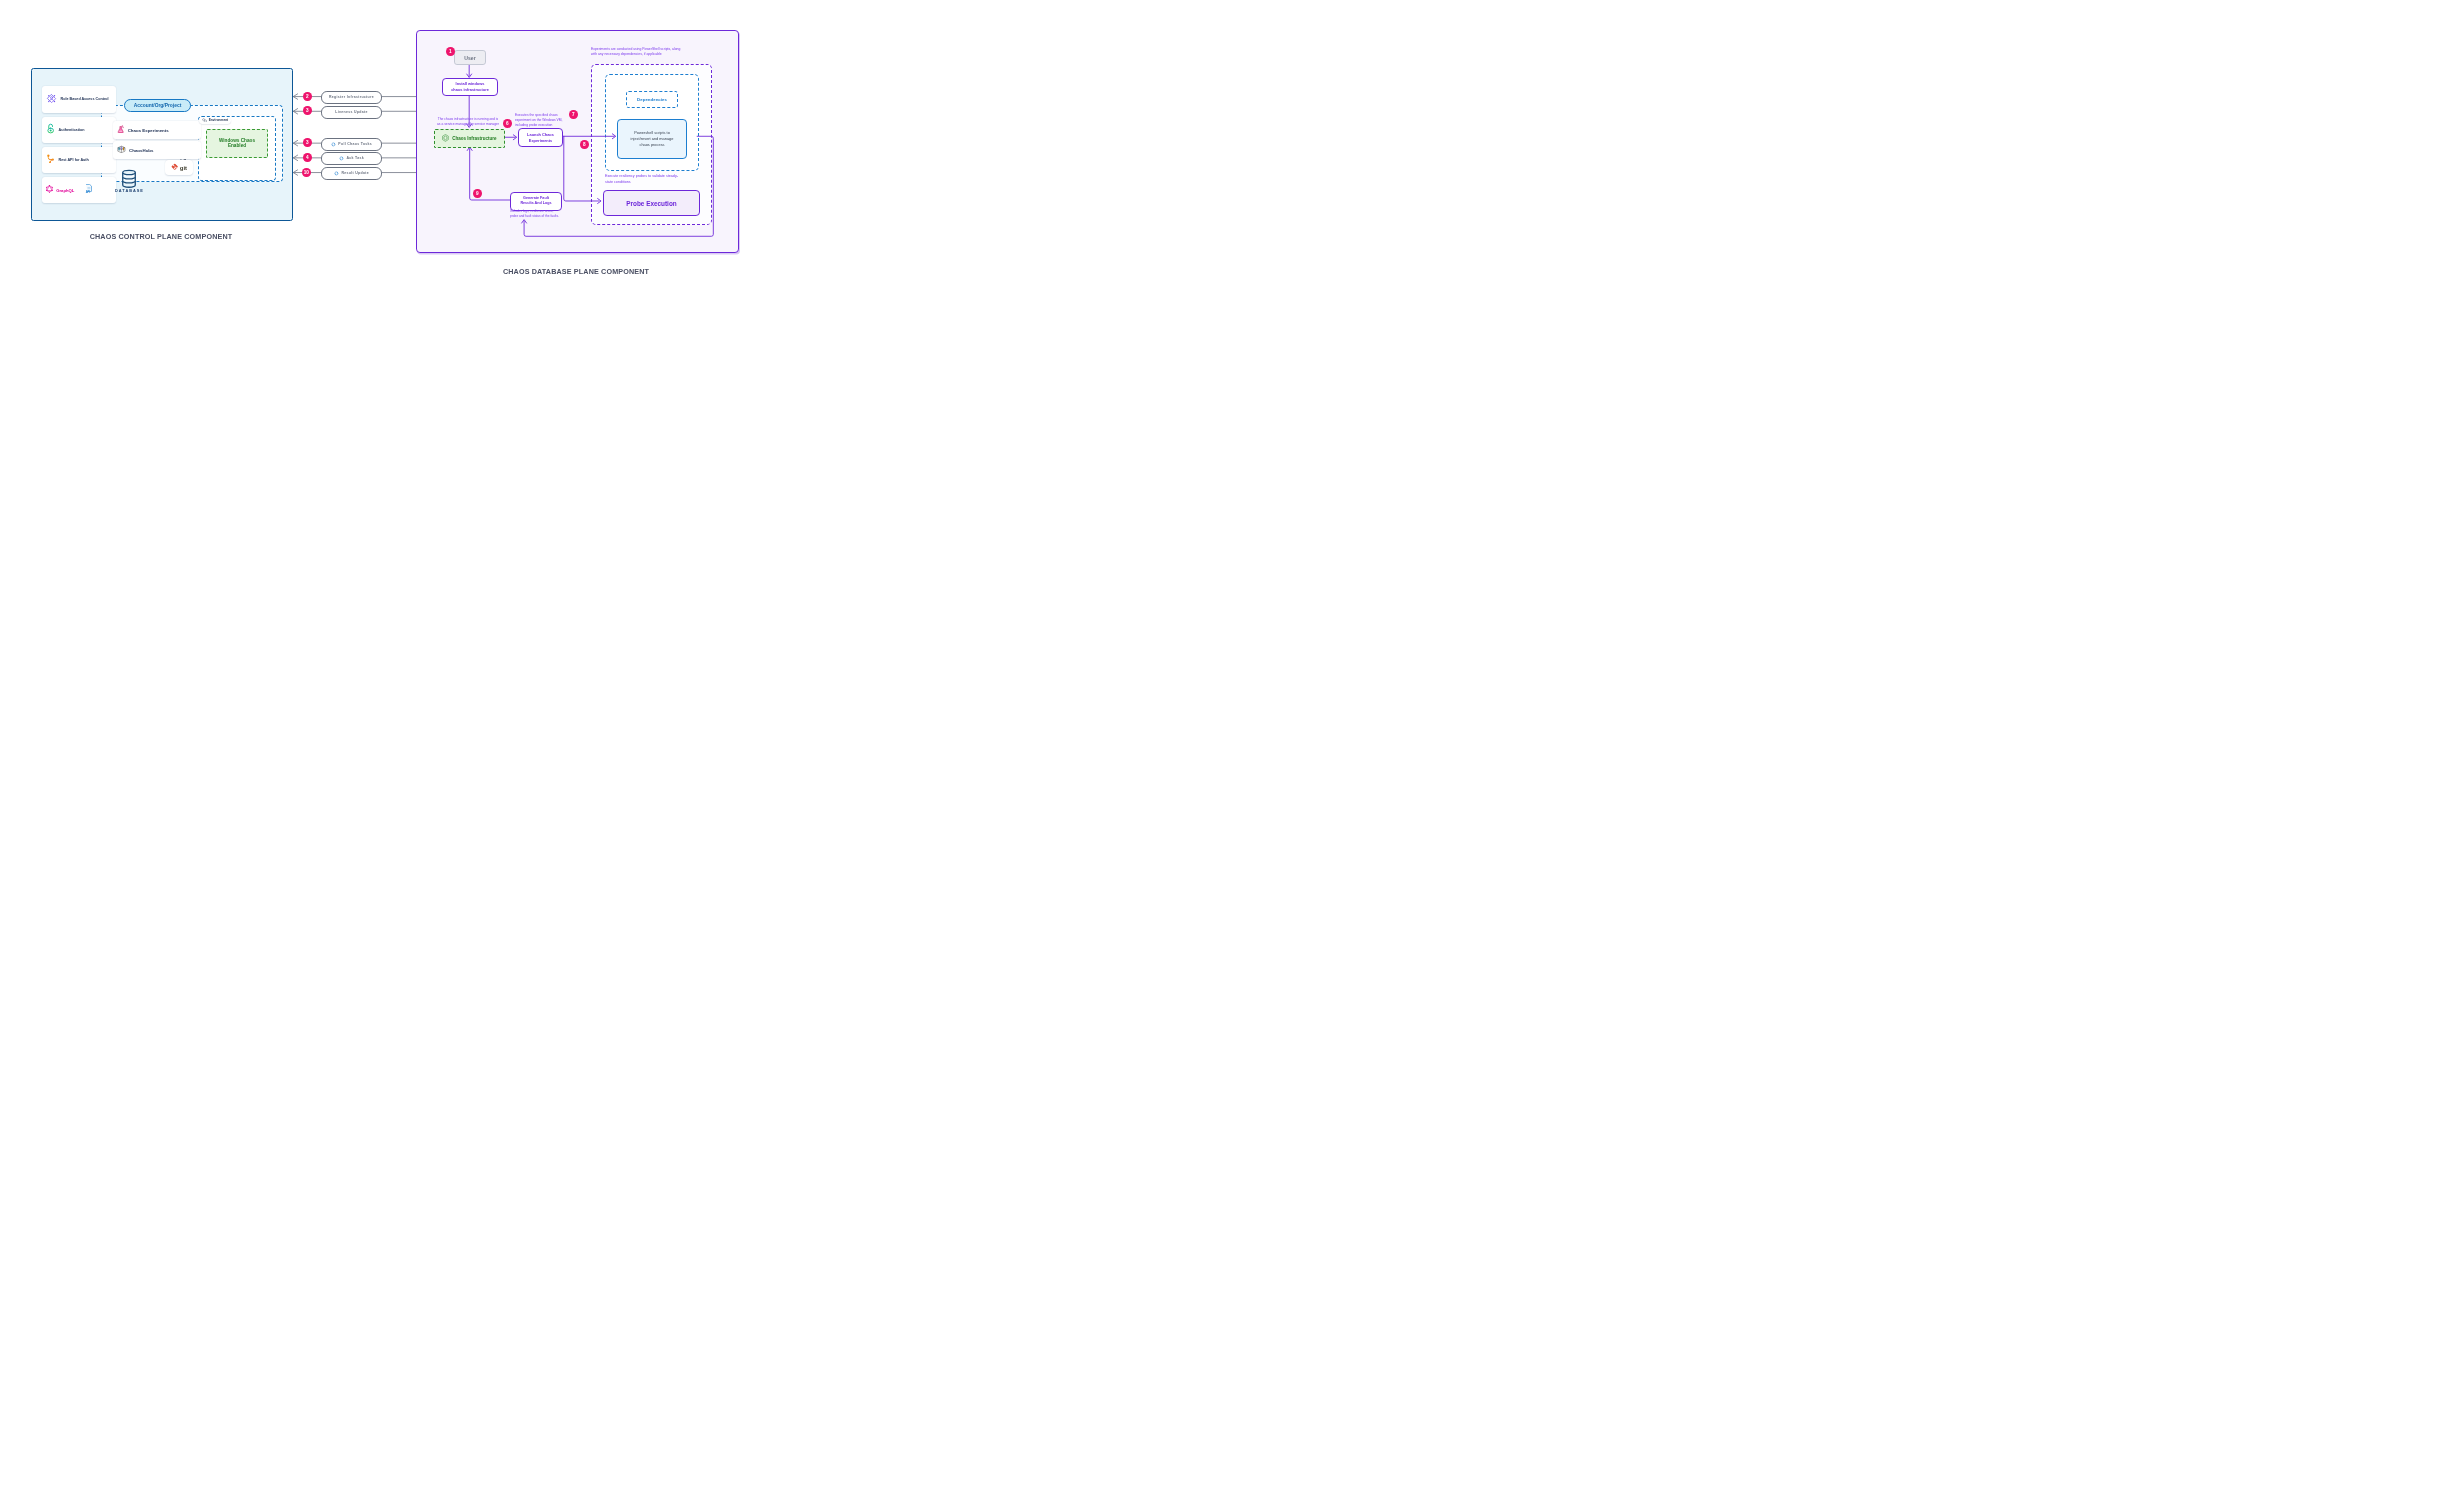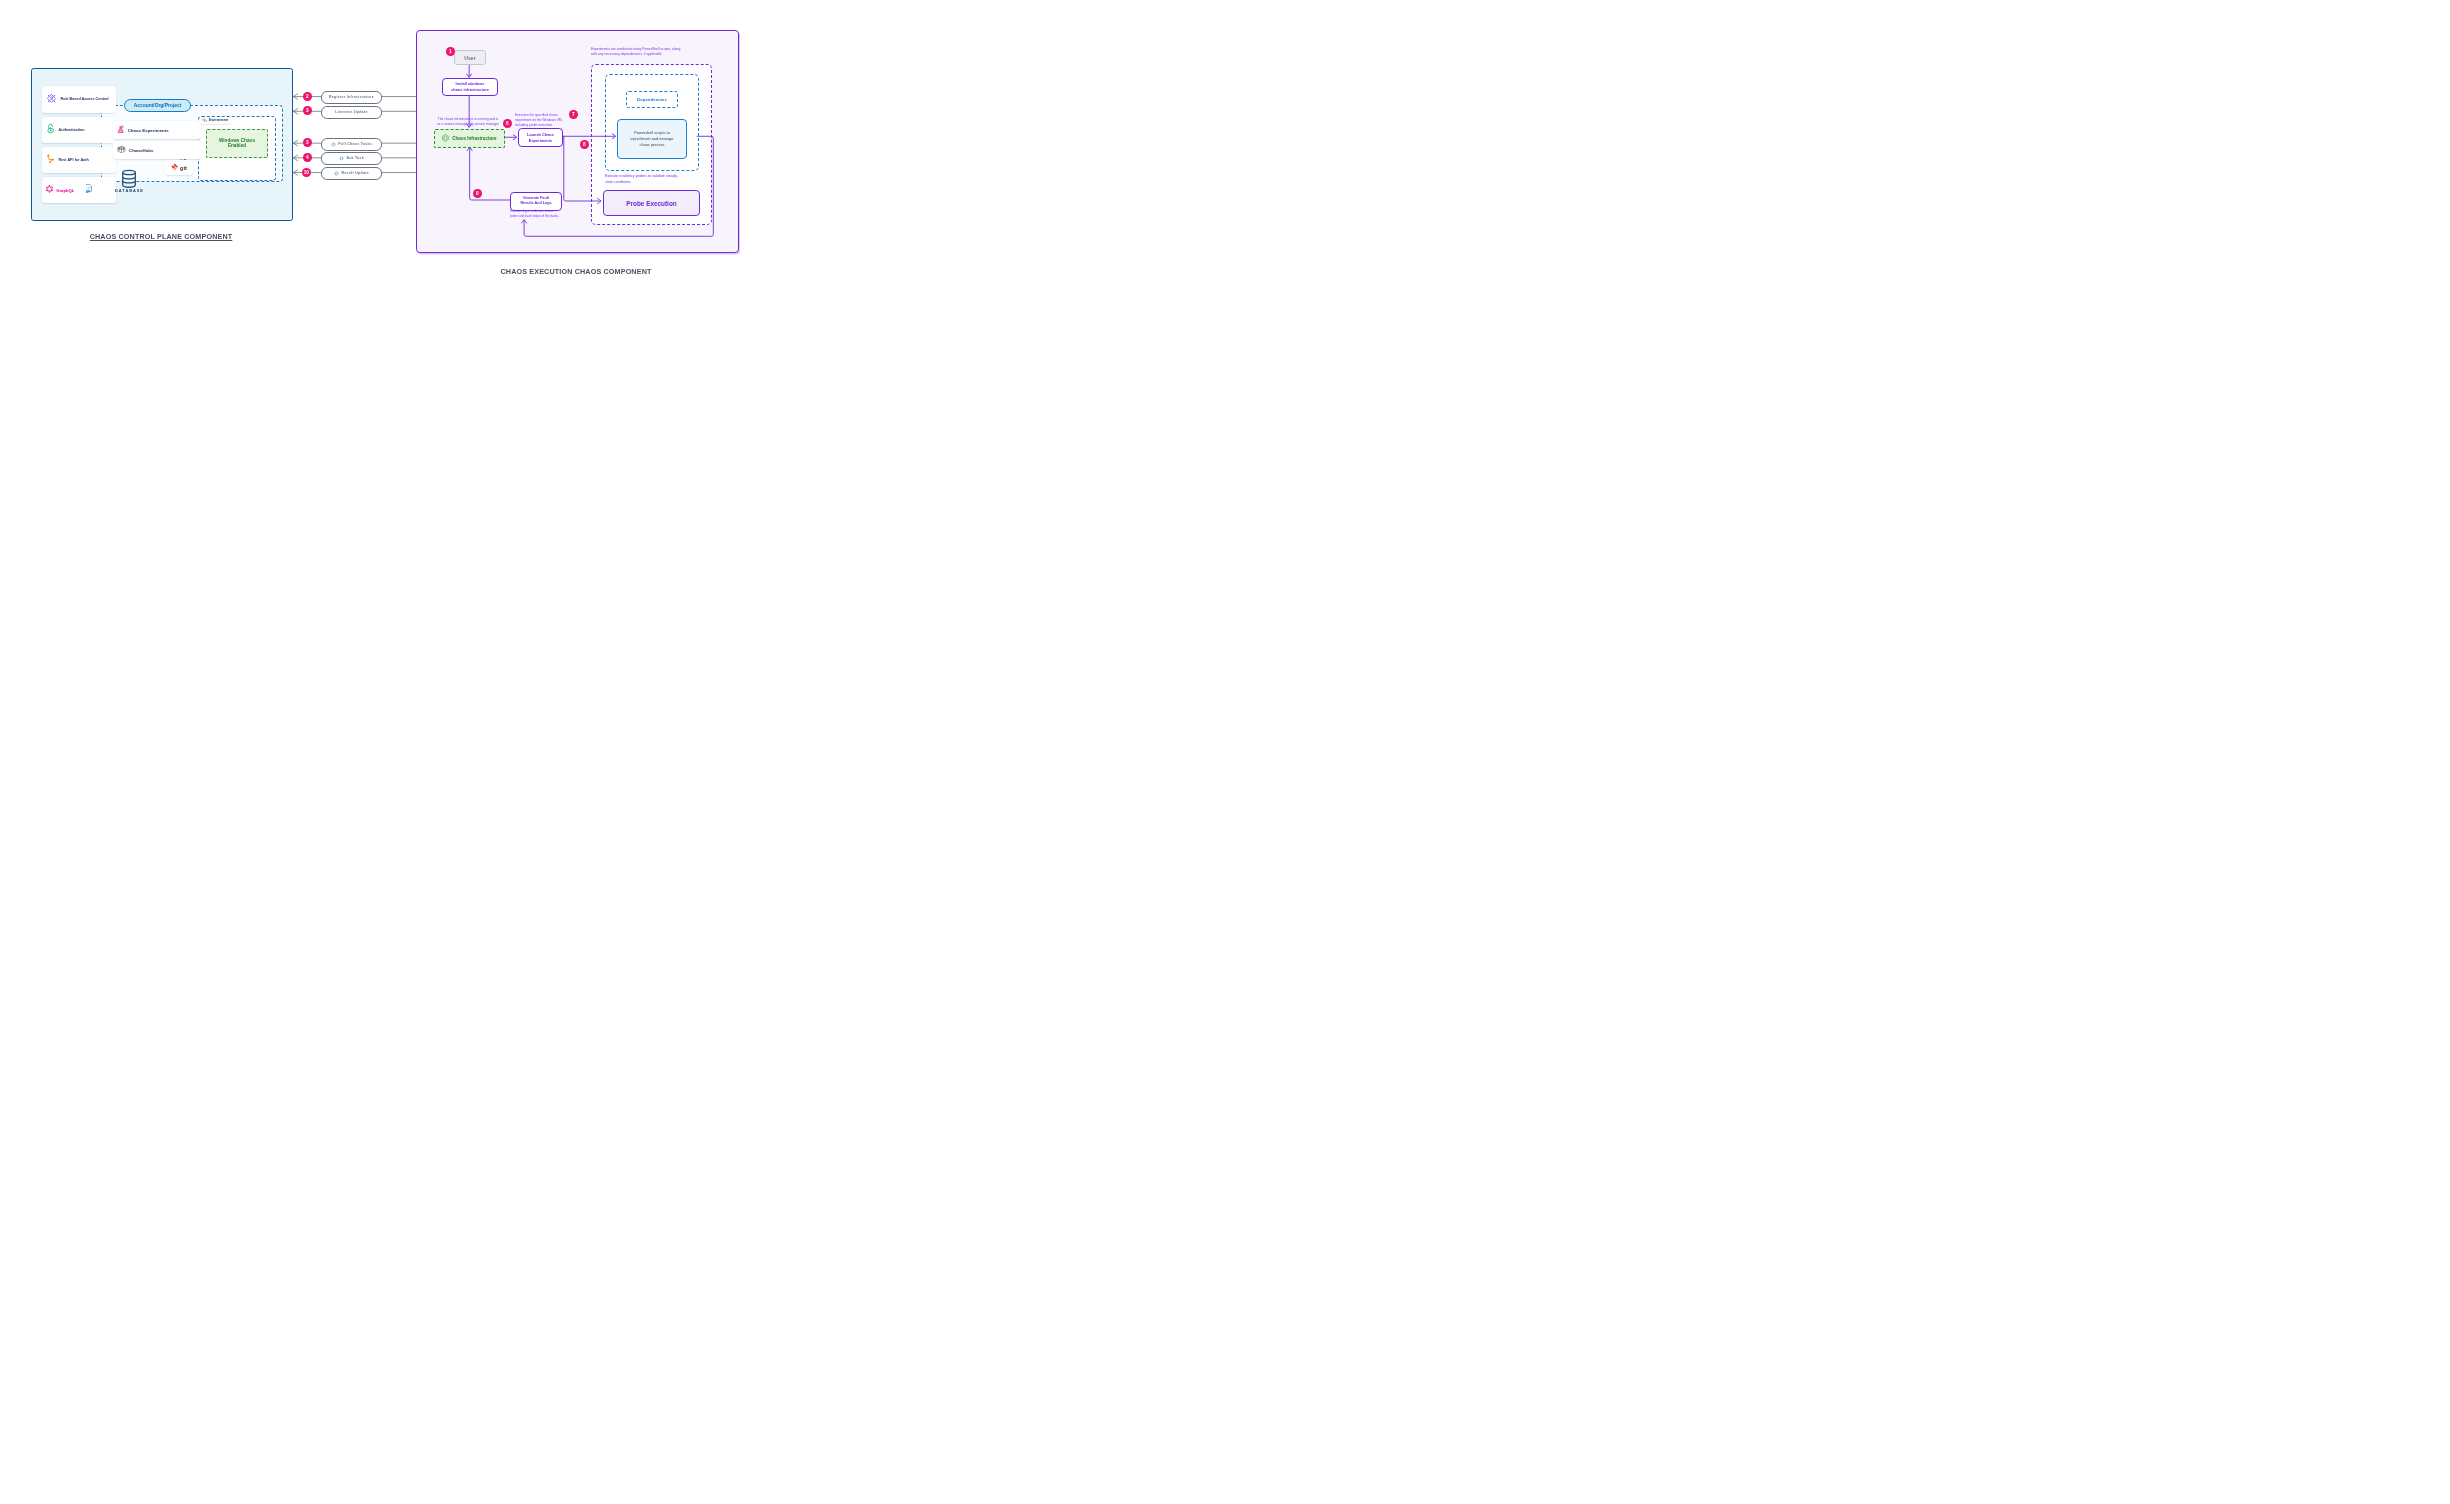--- a/index.html
+++ b/index.html
@@ -367,17 +367,17 @@
 
   <div class="abs probe-box">Probe Execution</div>
 
   <div class="abs badge" style="left:473px;top:189px;">9</div>
   <div class="abs pbox pre" style="left:510px;top:192px;width:50px;height:16.7px;font-size:3.7px;line-height:1.5;">Generate Fault
 Results And Logs</div>
 
   <div class="abs note pre" style="left:510px;top:209px;width:59px;font-size:3.2px;">Includes logs, resilience score,
 probe and fault status of the faults.</div>
 
-  <div class="abs title" style="left:63px;top:232px;width:196px;text-decoration:underline;">CHAOS CONTROL PLANE COMPONENT</div>
-  <div class="abs title" style="left:478px;top:267px;width:196px;">CHAOS EXECUTION CHAOS COMPONENT</div>
+  <div class="abs title" style="left:63px;top:232px;width:196px;">CHAOS CONTROL PLANE COMPONENT</div>
+  <div class="abs title" style="left:478px;top:267px;width:196px;">CHAOS DATABASE PLANE COMPONENT</div>
 
 </div>
 
 
 </body></html>

